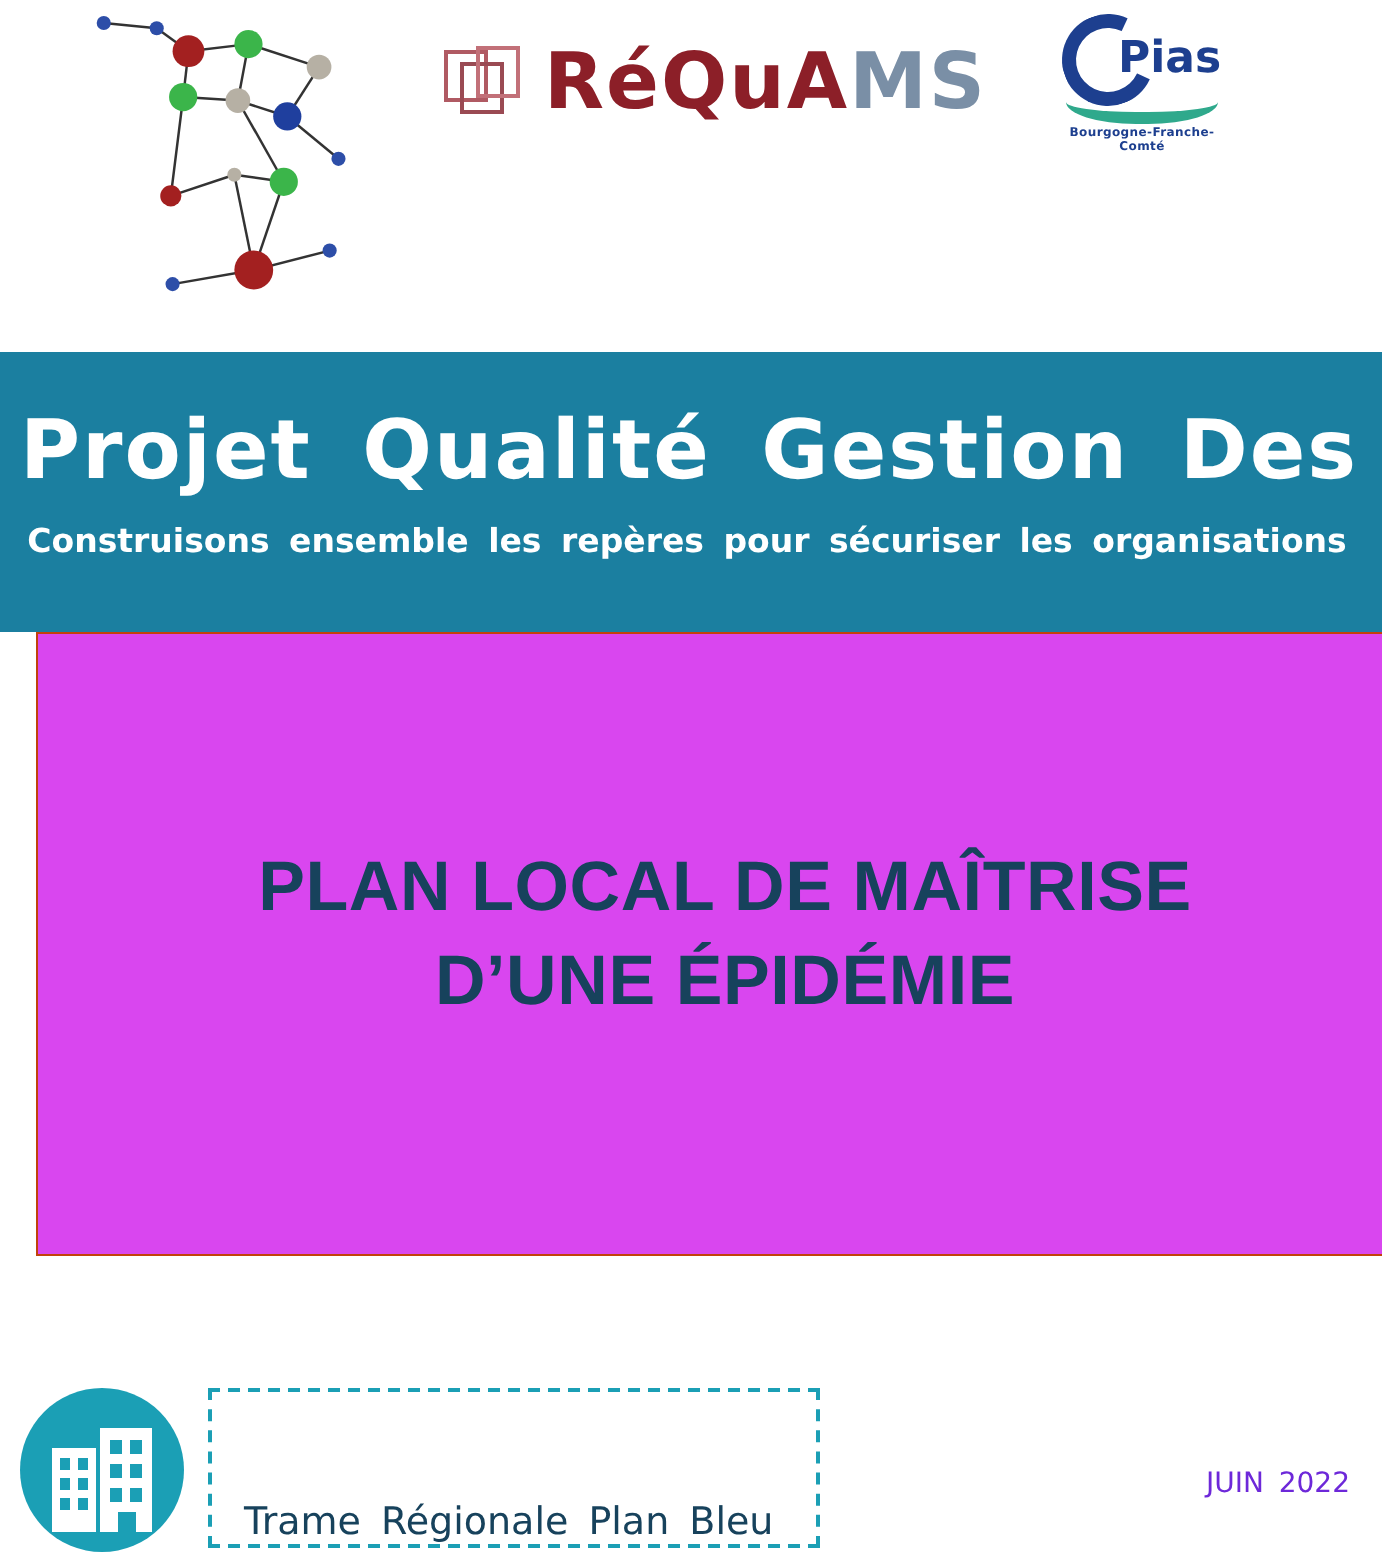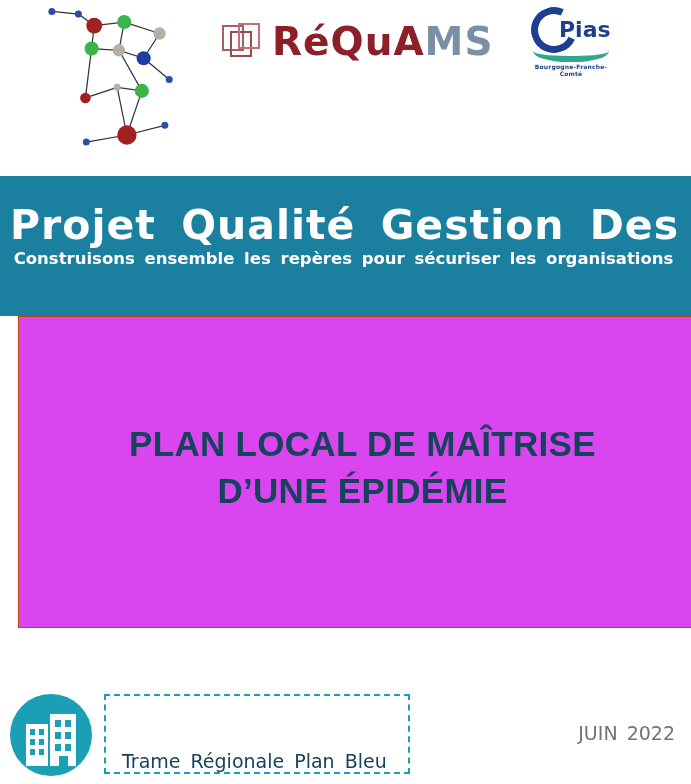--- a/index.html
+++ b/index.html
@@ -143,20 +143,21 @@
     line-height: 1.15;
     margin: 12px 0 0 0;
     white-space: nowrap;
   }
   .banner-sub {
     font-family: "DejaVu Sans", sans-serif;
     font-weight: bold;
     font-size: 16.5px;
     text-align: center;
     word-spacing: 4px;
+    margin-top: 12px;
     padding-right: 4px;
     white-space: nowrap;
   }
 
   
   .doc-body {
     position: absolute;
     left: 18px;
     top: 316px;
     width: 689px;
@@ -213,24 +214,24 @@
   }
   .trame-text {
     font-family: "DejaVu Sans", sans-serif;
     font-size: 19px;
     color: #17425c;
     word-spacing: 4px;
   }
   .footer-date {
     position: absolute;
     right: 16px;
-    top: 32px;
-    font-family: "DejaVu Sans", sans-serif;
-    font-size: 19px;
-    color: #737373;
+    top: 44px;
+    font-family: "DejaVu Sans", sans-serif;
+    font-size: 14px;
+    color: #6d28d9;
     word-spacing: 3px;
   }
 </style>
 </head>
 <body>
 
 <div class="logo-row">
 
   <div class="network-logo">
     <svg width="150" height="165" viewBox="0 0 170 165" xmlns="http://www.w3.org/2000/svg">

